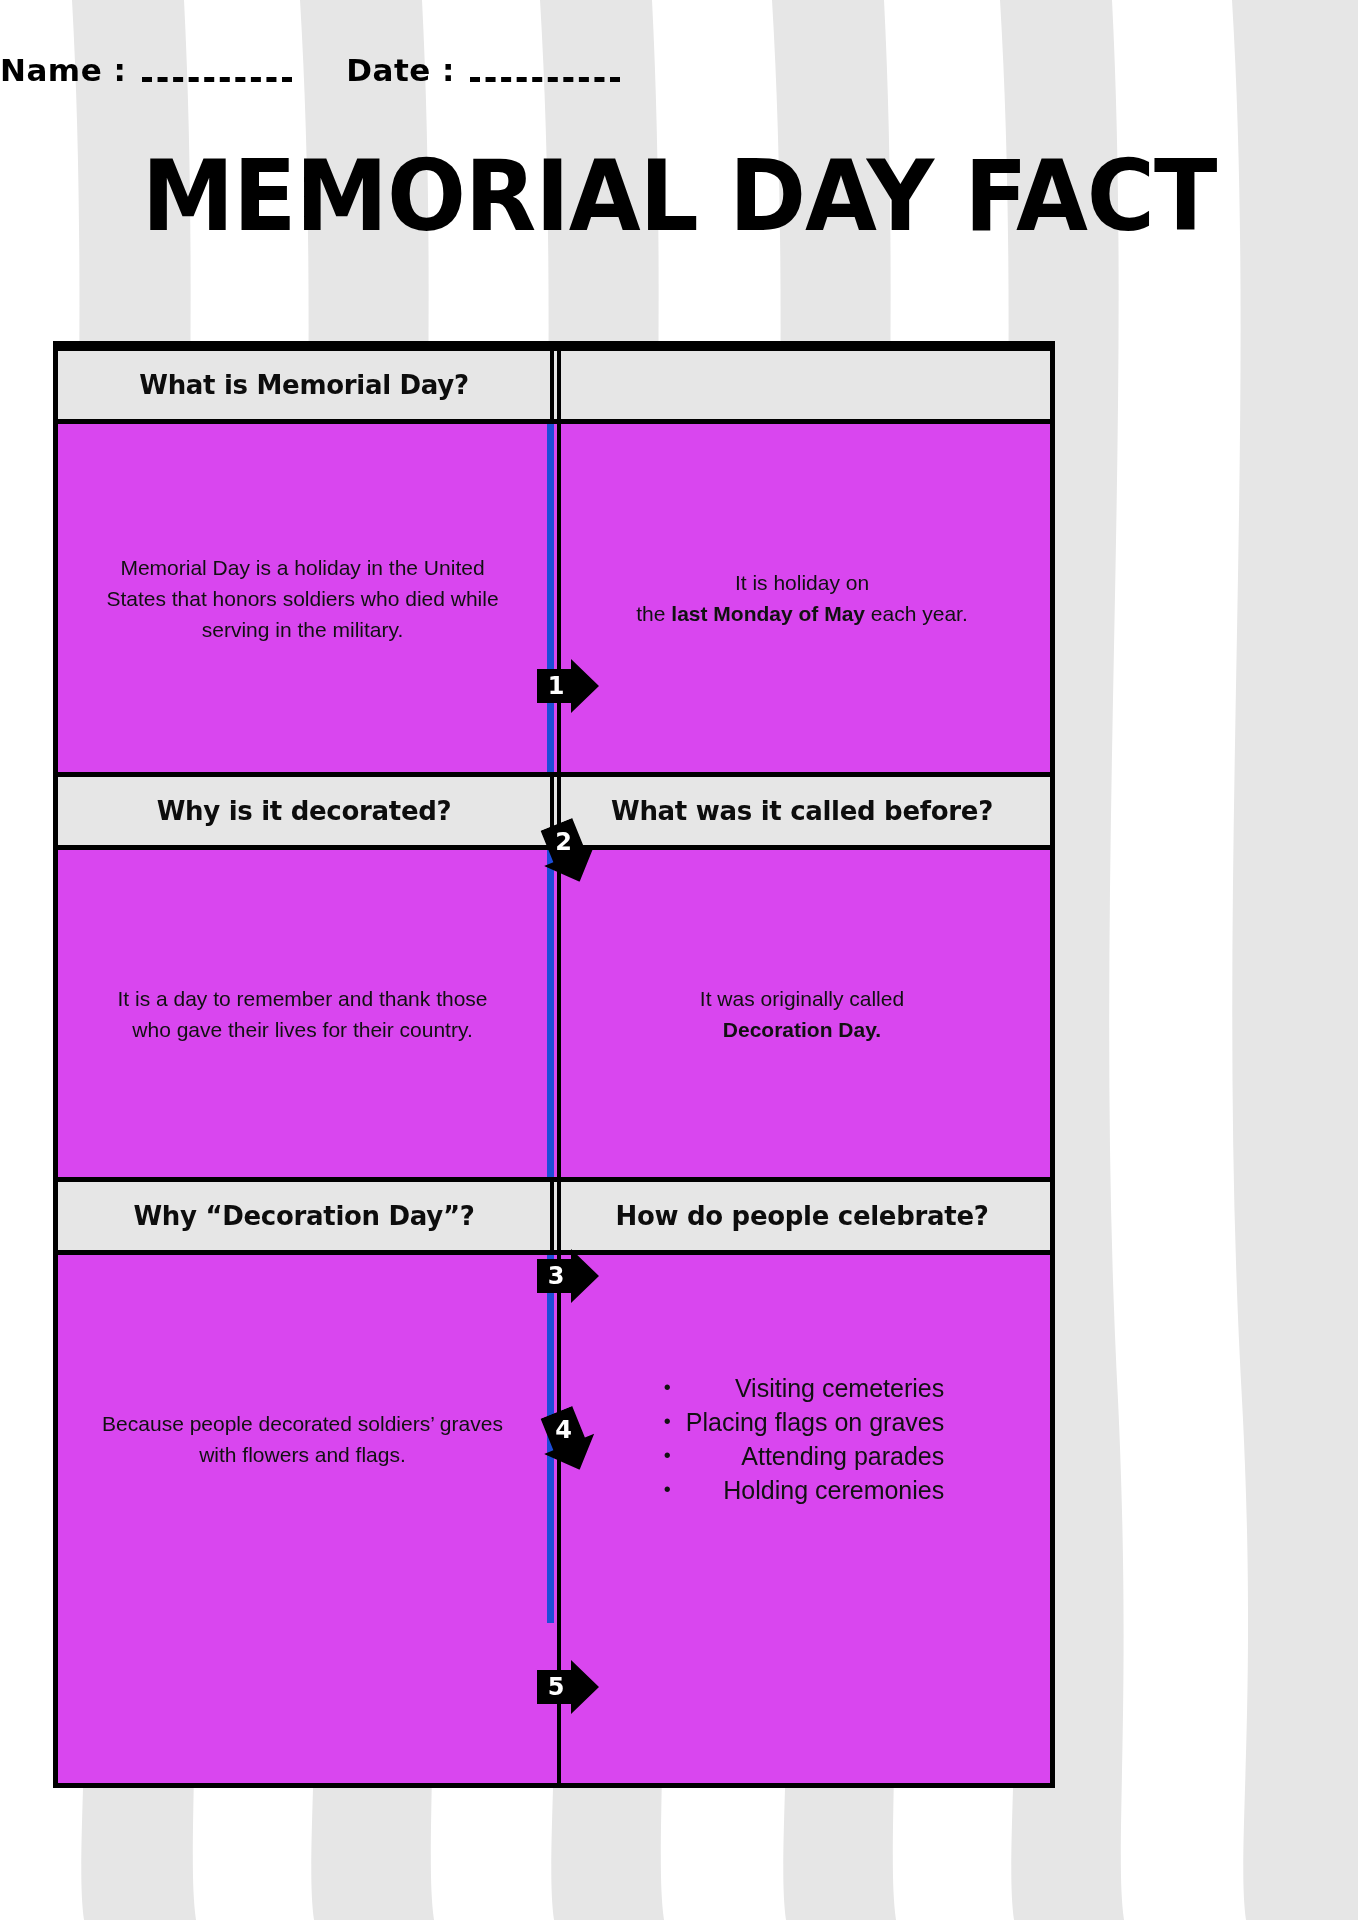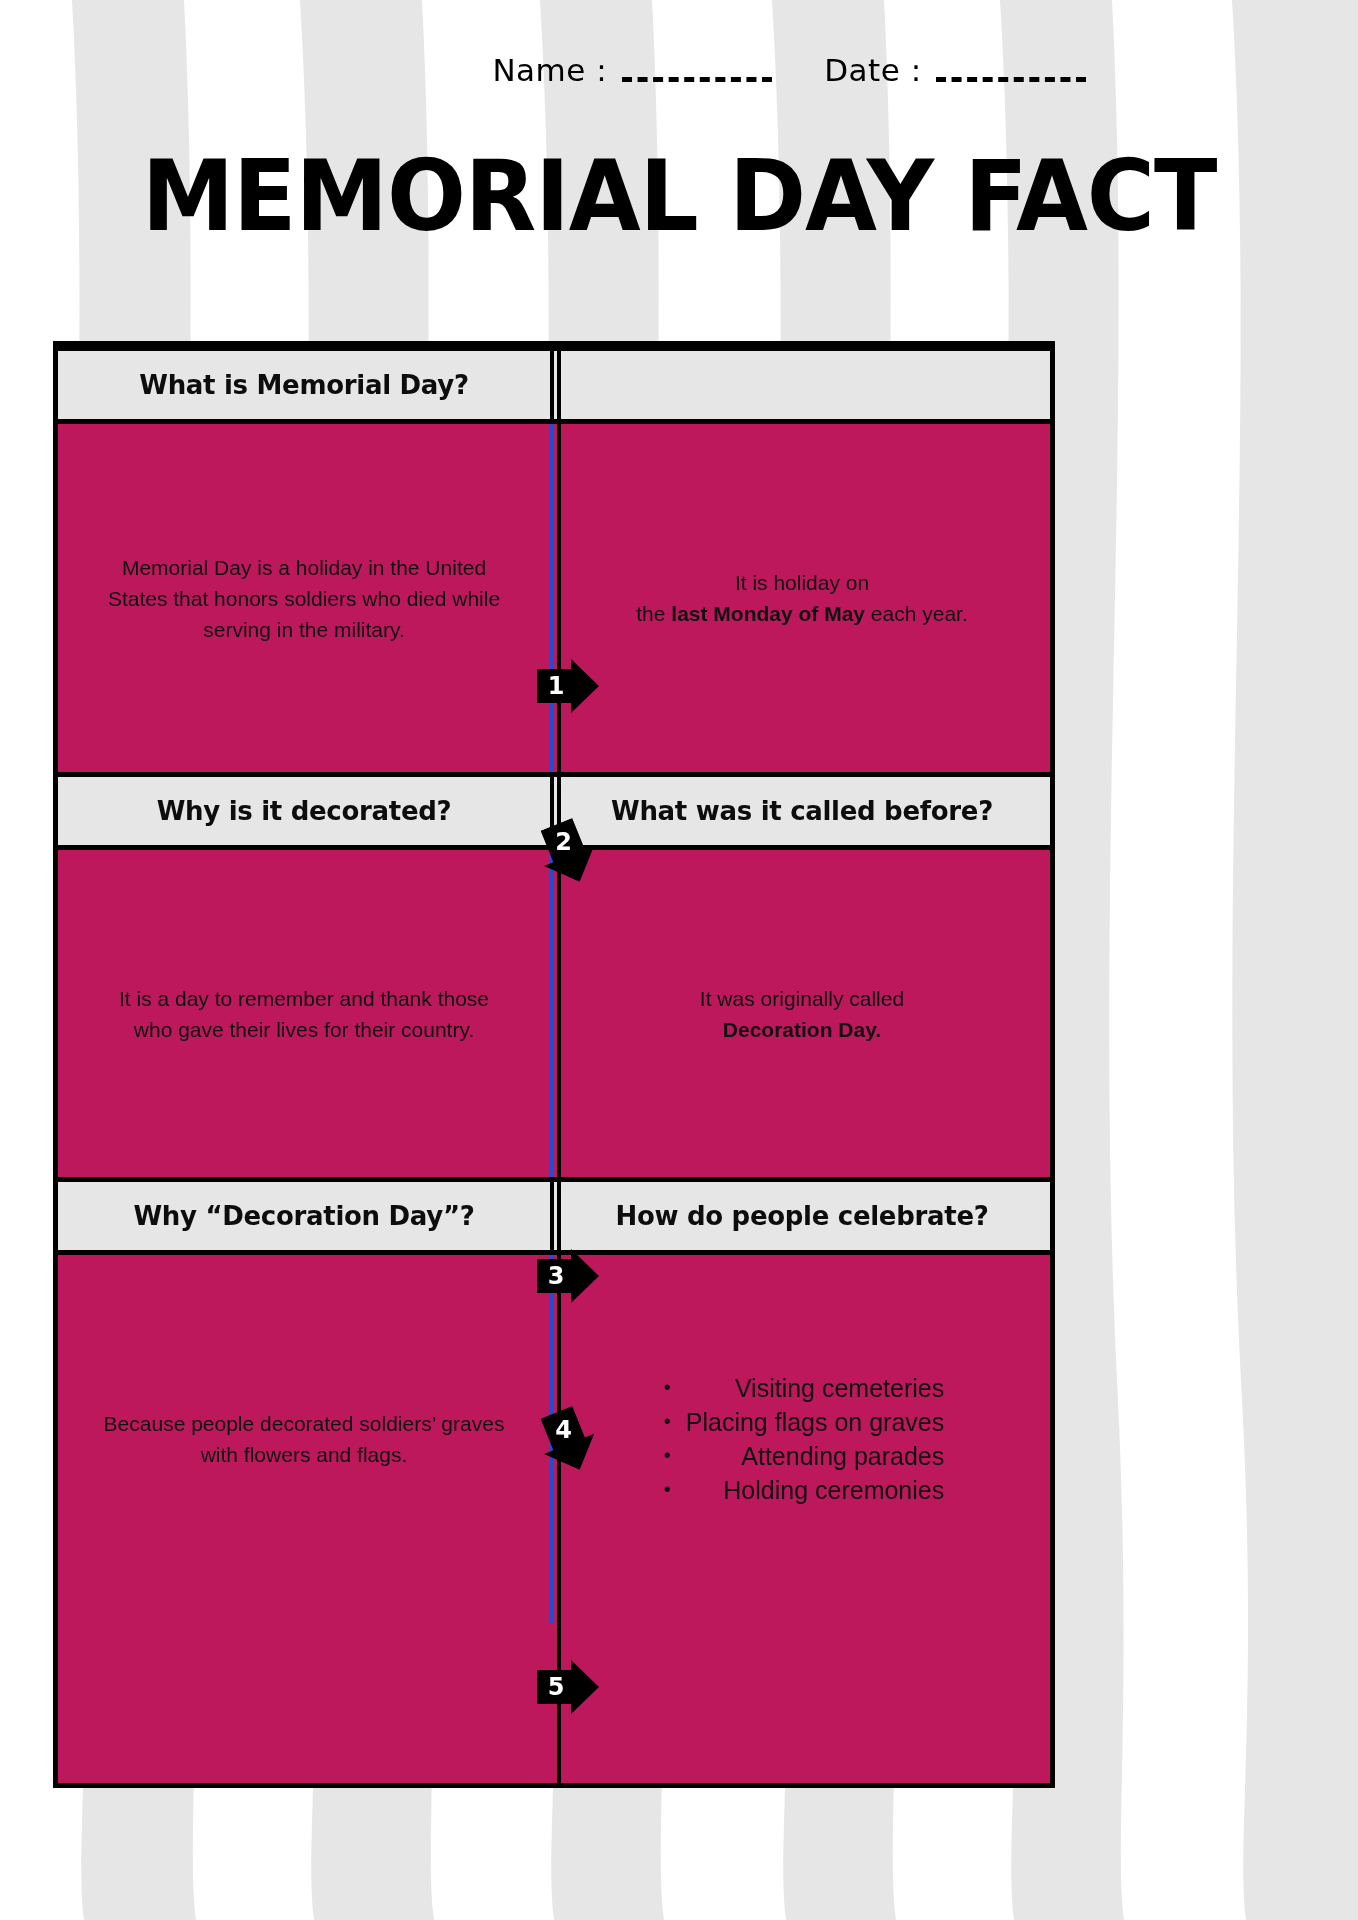--- a/index.html
+++ b/index.html
@@ -33,24 +33,24 @@
     width: 1358px;
     height: 1920px;
   }
 
   
   .namedate {
     position: absolute;
     top: 52px;
     left: 0;
     width: 1092px;
-    text-align: right;
+    text-align: left;
     white-space: nowrap;
     font-family: "DejaVu Sans", sans-serif;
-    font-weight: normal;
+    font-weight: bold;
     font-size: 31px;
     letter-spacing: 0.5px;
     color: #000;
   }
   .namedate .rule {
     display: inline-block;
     width: 150px;
     border-bottom: 5px dashed #000;
     margin: 0 6px 6px 4px;
     vertical-align: bottom;
@@ -77,21 +77,21 @@
   }
 
   
   .sheet {
     position: absolute;
     left: 53px;
     top: 341px;
     width: 1002px;
     height: 1447px;
     border: 5px solid #000;
-    background: #be185d;
+    background: #d946ef;
   }
 
   .block { position: relative; width: 100%; }
 
   .hdr-row {
     display: flex;
     width: 100%;
     background: #e6e6e6;
     border-bottom: 5px solid #000;
     border-top: 5px solid #000;
@@ -123,21 +123,21 @@
     display: flex;
     align-items: center;
     justify-content: center;
     padding: 18px 40px;
     text-align: center;
     font-family: "Liberation Sans", sans-serif;
     font-size: 21px;
     line-height: 31px;
     color: #111;
   }
-  .body-cell.left { border-right: 4px solid #1d4ed8; }
+  .body-cell.left { border-right: 7px solid #1d4ed8; }
 
   .body-row.r1 .body-cell { height: 348px; }
   .body-row.r2 .body-cell { height: 327px; }
   .body-row.r3 .body-cell { height: 368px; }
 
   .body-cell b { font-weight: bold; }
 
   ul.celebrate {
     list-style: none;
     text-align: right;

